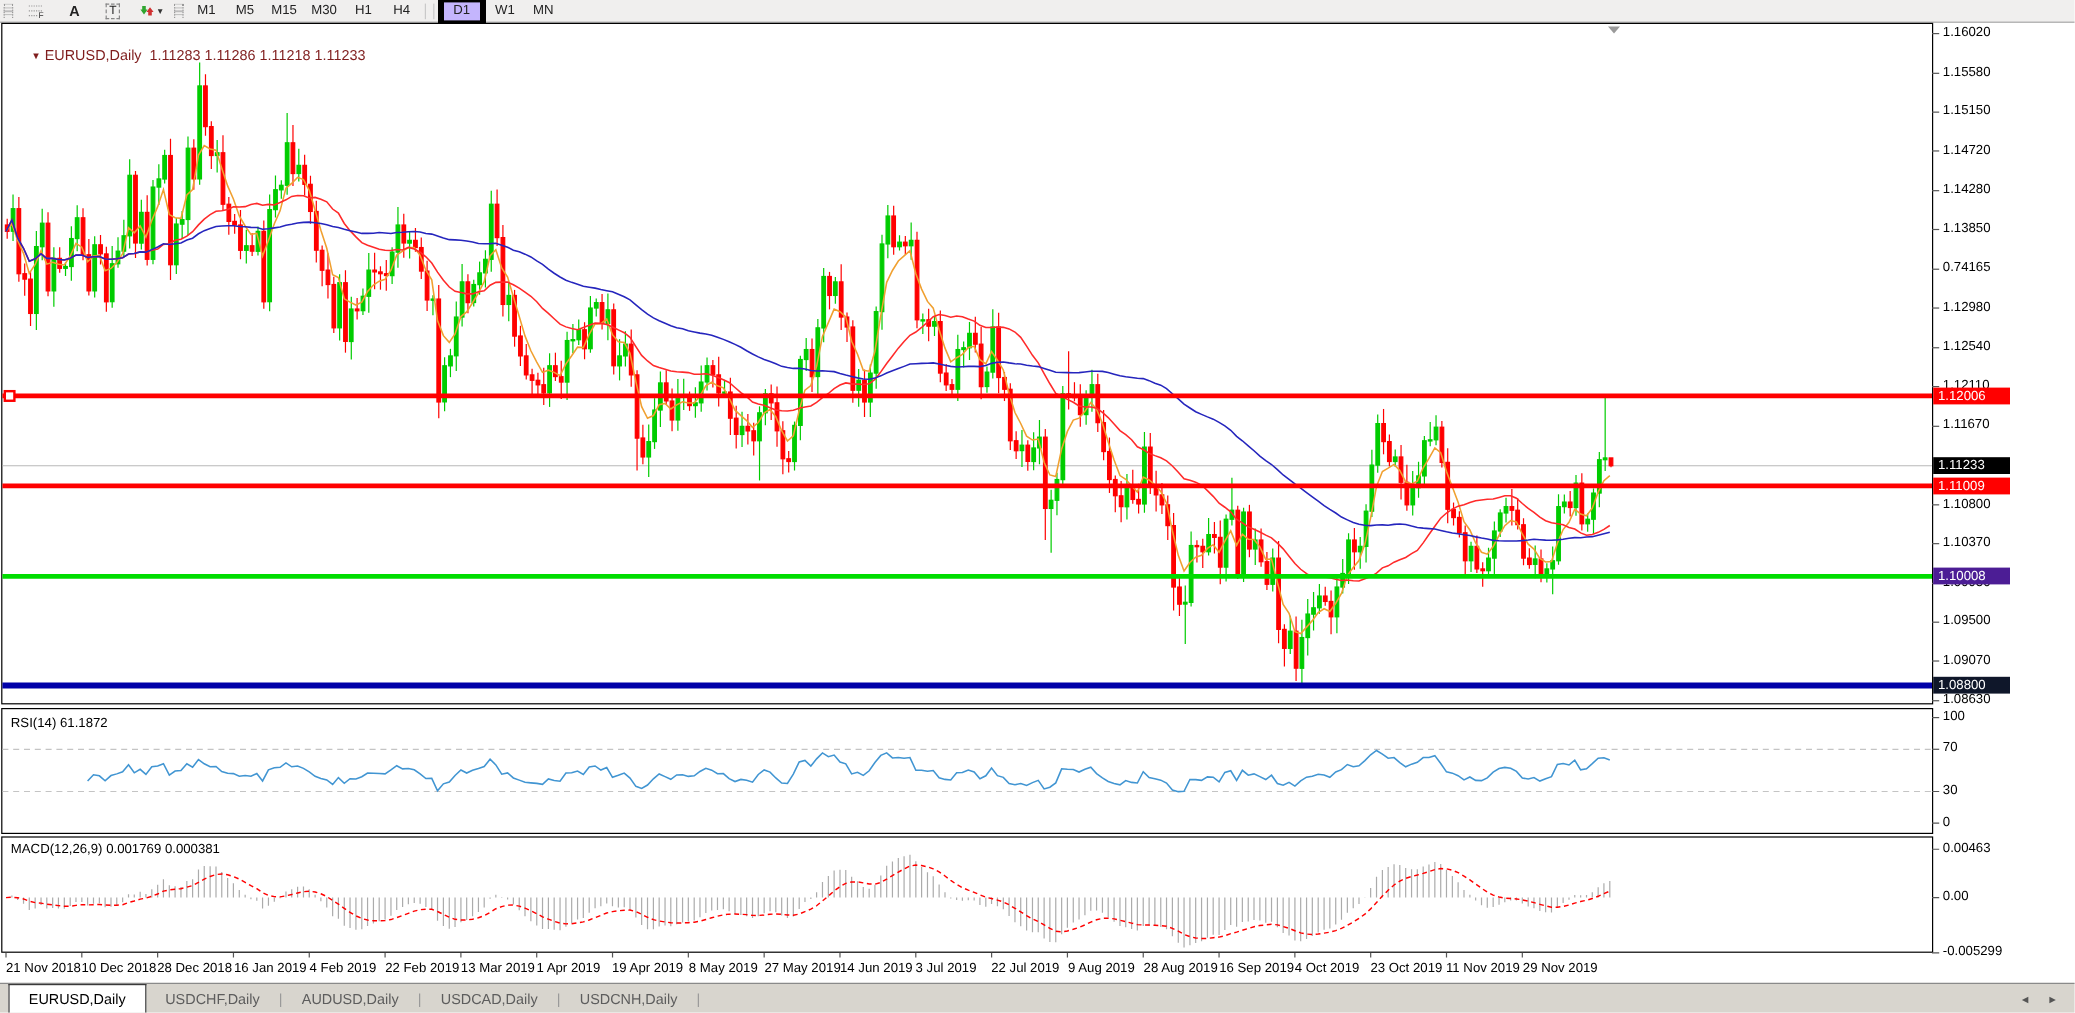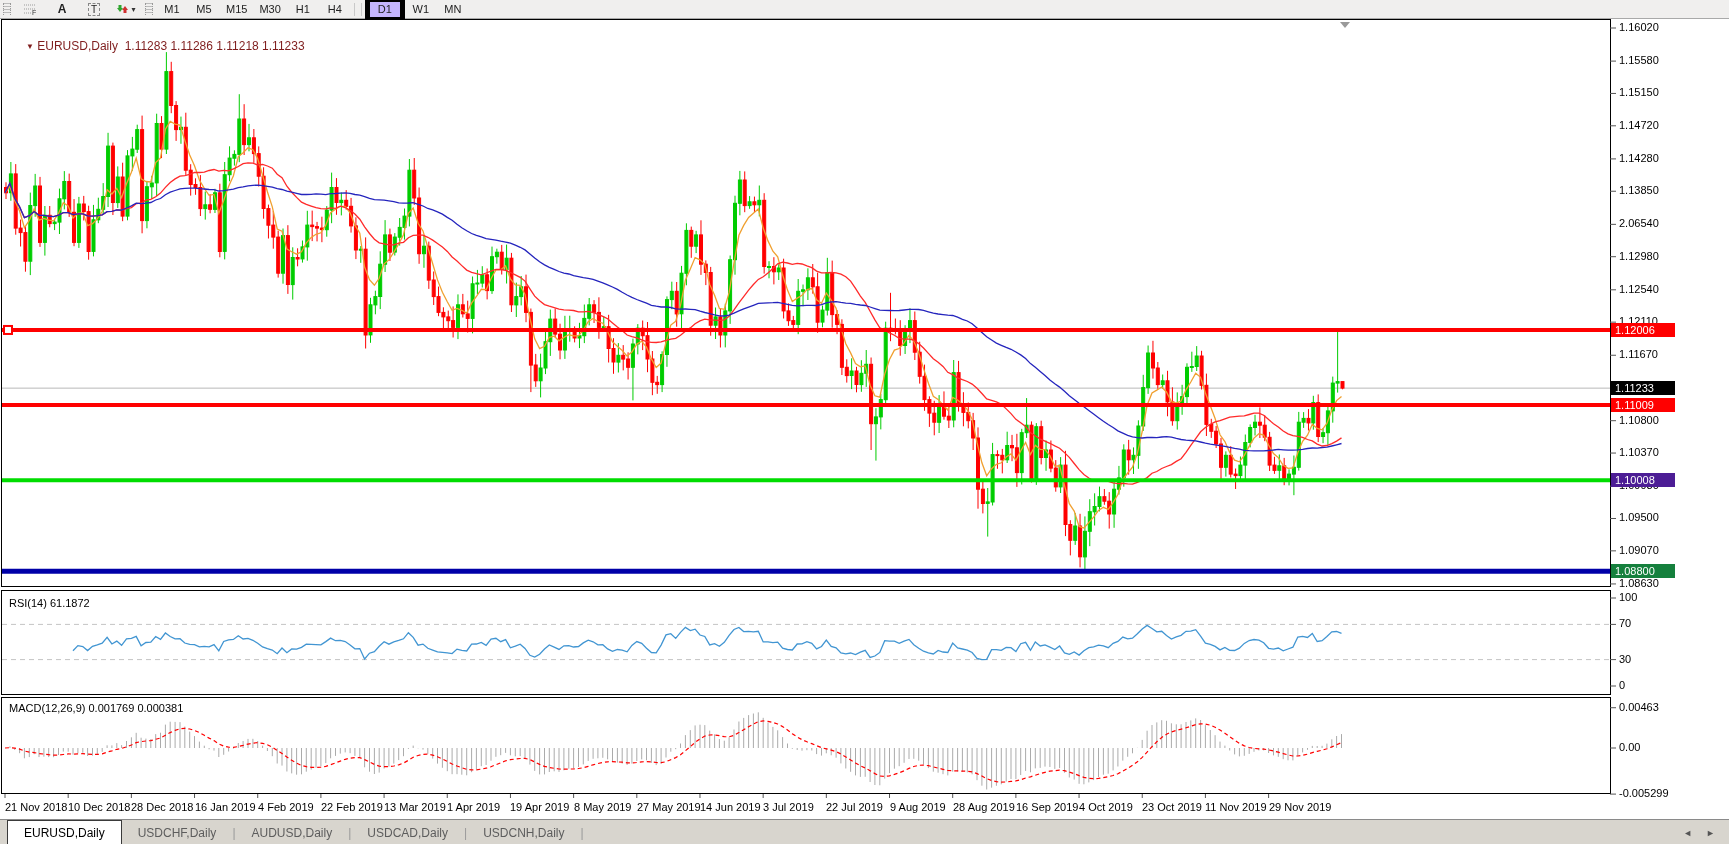--- a/index.html
+++ b/index.html
@@ -1007,21 +1007,21 @@
 
   <div class="shift-marker" style="left:1340px;top:22px"></div>
 
   <div id="labels-layer">
       <div class="ax" style="top:21px">1.16020</div>
       <div class="ax" style="top:54px">1.15580</div>
       <div class="ax" style="top:86px">1.15150</div>
       <div class="ax" style="top:119px">1.14720</div>
       <div class="ax" style="top:152px">1.14280</div>
       <div class="ax" style="top:184px">1.13850</div>
-      <div class="ax" style="top:217px">2.06540</div>
+      <div class="ax" style="top:217px">0.74165</div>
       <div class="ax" style="top:250px">1.12980</div>
       <div class="ax" style="top:283px">1.12540</div>
       <div class="ax" style="top:315px">1.12110</div>
       <div class="ax" style="top:348px">1.11670</div>
       <div class="ax" style="top:414px">1.10800</div>
       <div class="ax" style="top:446px">1.10370</div>
       <div class="ax" style="top:479px">1.09930</div>
       <div class="ax" style="top:511px">1.09500</div>
       <div class="ax" style="top:544px">1.09070</div>
       <div class="ax" style="top:577px">1.08630</div>
@@ -1029,21 +1029,21 @@
       <div class="ax" style="top:617px">70</div>
       <div class="ax" style="top:653px">30</div>
       <div class="ax" style="top:679px">0</div>
       <div class="ax" style="top:701px">0.00463</div>
       <div class="ax" style="top:741px">0.00</div>
       <div class="ax" style="top:787px">-0.005299</div>
       <div class="badge" style="top:323px;background:#FF0000">1.12006</div>
       <div class="badge" style="top:381px;background:#000000">1.11233</div>
       <div class="badge" style="top:398px;background:#FF0000">1.11009</div>
       <div class="badge" style="top:473px;background:#4c1d95">1.10008</div>
-      <div class="badge" style="top:564px;background:#15803d">1.08800</div>
+      <div class="badge" style="top:564px;background:#0f172a">1.08800</div>
       <div class="dlabel" style="left:5px">21 Nov 2018</div>
       <div class="dlabel" style="left:68px">10 Dec 2018</div>
       <div class="dlabel" style="left:131px">28 Dec 2018</div>
       <div class="dlabel" style="left:195px">16 Jan 2019</div>
       <div class="dlabel" style="left:258px">4 Feb 2019</div>
       <div class="dlabel" style="left:321px">22 Feb 2019</div>
       <div class="dlabel" style="left:384px">13 Mar 2019</div>
       <div class="dlabel" style="left:447px">1 Apr 2019</div>
       <div class="dlabel" style="left:510px">19 Apr 2019</div>
       <div class="dlabel" style="left:574px">8 May 2019</div>

